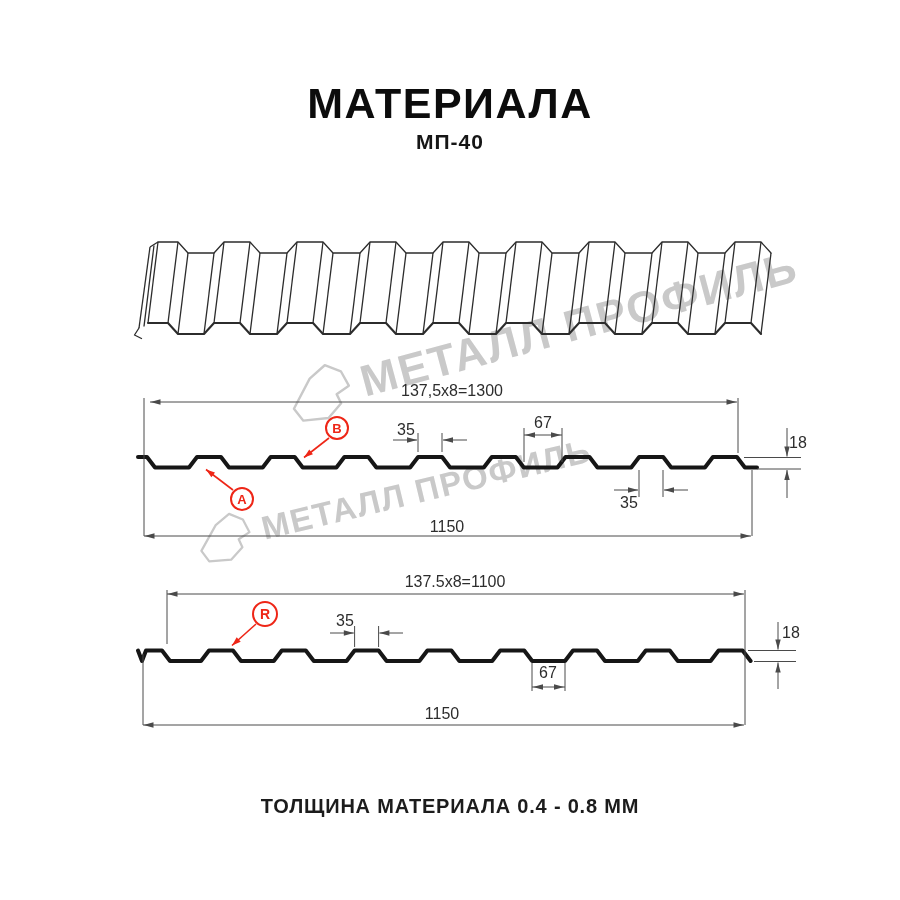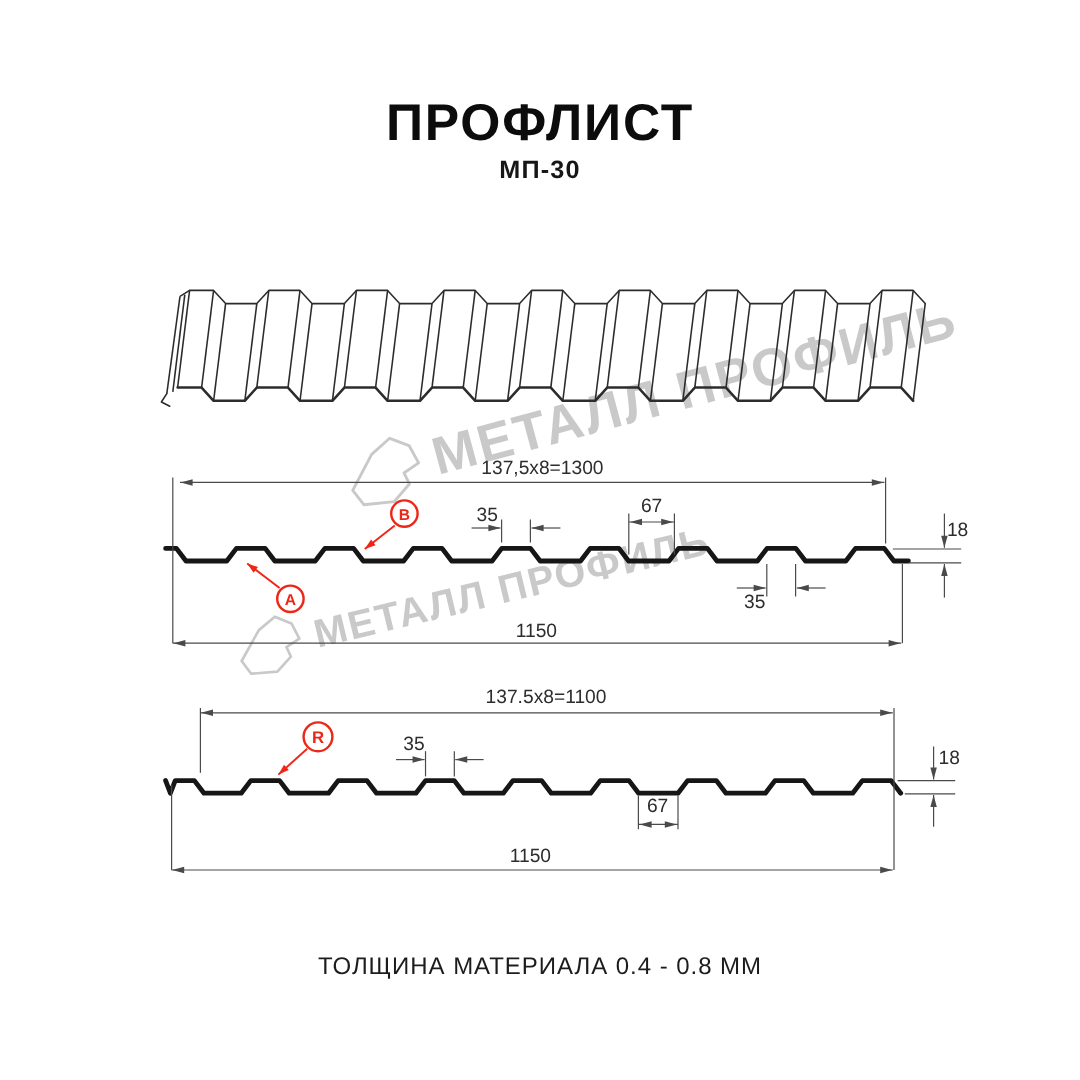--- a/index.html
+++ b/index.html
@@ -11,21 +11,21 @@
   #title{
     left:0;top:80px;width:900px;text-align:center;
     font-size:43px;font-weight:700;letter-spacing:1.5px;color:#0c0c0c;line-height:1.1;
   }
   #subtitle{
     left:0;top:130px;width:900px;text-align:center;
     font-size:21px;font-weight:700;letter-spacing:1px;color:#161616;
   }
   #footer{
     left:0;top:795px;width:900px;text-align:center;
-    font-size:20px;font-weight:400;letter-spacing:.8px;color:#1c1c1c;
+    font-size:20px;font-weight:700;letter-spacing:.8px;color:#1c1c1c;
   }
   .wm{
     position:absolute;display:flex;align-items:center;gap:10px;
     color:#c9c9c9;font-weight:700;white-space:nowrap;z-index:1;
   }
   #wm1{left:288px;top:372px;transform:rotate(-15deg);transform-origin:0 50%;
        font-size:44px;letter-spacing:2px;}
   #wm2{left:196px;top:519px;transform:rotate(-13.5deg);transform-origin:0 50%;
        font-size:33px;letter-spacing:1.5px;}
   .wm svg{display:block;}
@@ -38,22 +38,22 @@
     position:absolute;transform:translate(-50%,-50%);
     width:20px;height:20px;border:2.4px solid #ee2617;border-radius:50%;
     display:flex;align-items:center;justify-content:center;
     font-size:13px;font-weight:700;color:#ee2617;z-index:3;
   }
   .badge.lg{width:22px;height:22px;font-size:14px;}
 </style>
 </head>
 <body>
 
-<div id="title" class="abs">ПРОФЛИСТ</div>
-<div id="subtitle" class="abs">МП-30</div>
+<div id="title" class="abs">МАТЕРИАЛА</div>
+<div id="subtitle" class="abs">МП-40</div>
 
 <div id="wm1" class="wm" style="color: rgb(201, 201, 201);">
   <svg width="66" height="60" viewBox="0 0 66 60">
     <path d="M 4,38 L 27,13 L 45,4 L 59,14 L 63,30 L 49,35 L 51,45 L 35,56 L 10,52 Z" fill="none" stroke="#c9c9c9" stroke-width="2.4" stroke-linejoin="round"></path>
   </svg>
   <span>МЕТАЛЛ ПРОФИЛЬ</span>
 </div>
 
 <div id="wm2" class="wm" style="color: rgb(201, 201, 201);">
   <svg width="58" height="52" viewBox="0 0 66 60">

